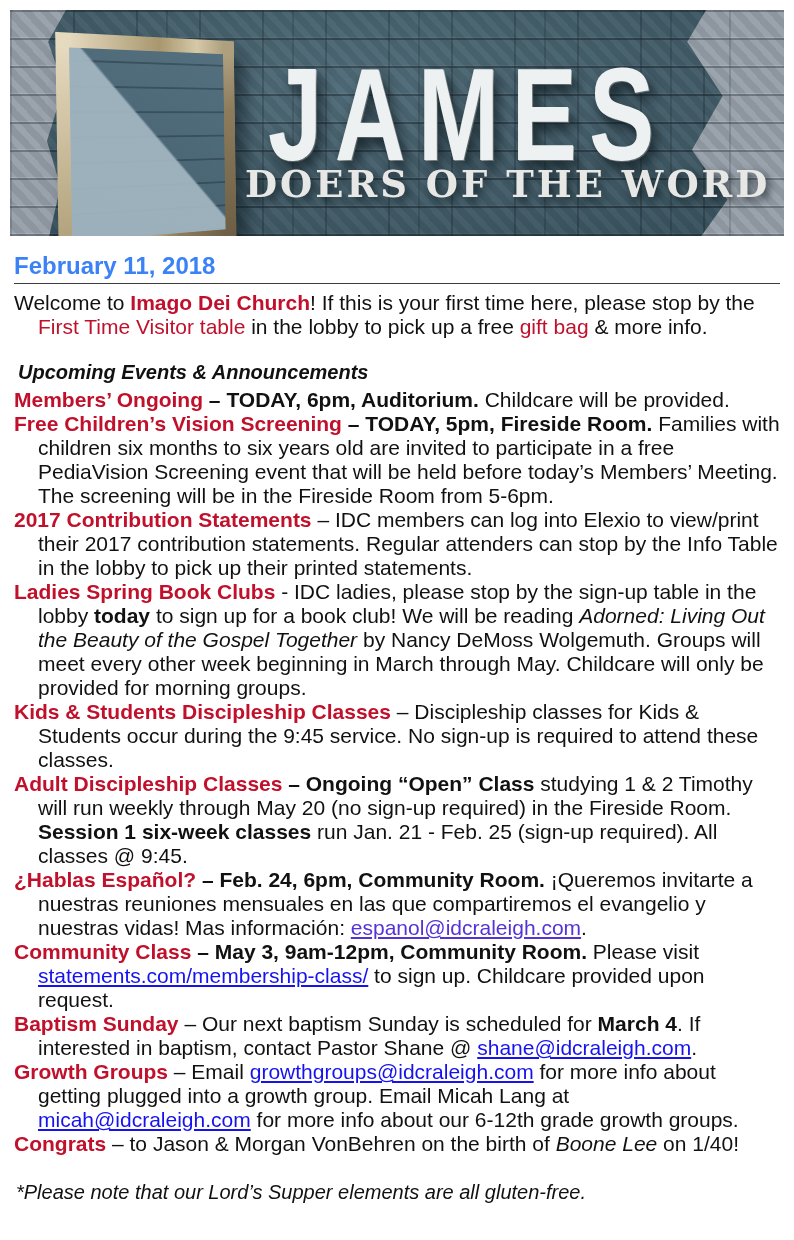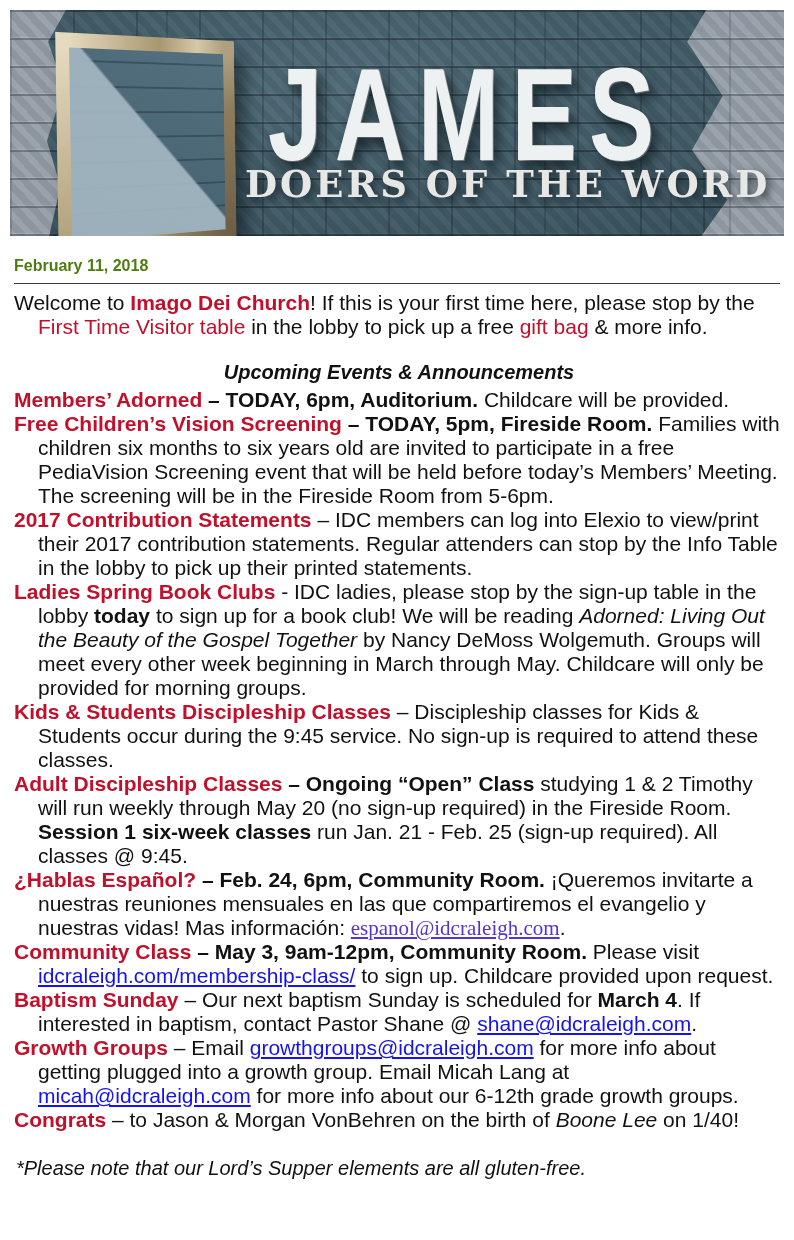--- a/index.html
+++ b/index.html
@@ -78,42 +78,41 @@
     font-family:"DejaVu Serif",serif;font-weight:bold;
     font-size:37px;letter-spacing:3px;color:#e7e8e6;
     text-shadow:3px 4px 8px rgba(5,14,19,.65);
     white-space:nowrap;
   }
 
   
   .content{position:absolute;left:14px;top:236px;width:766px;}
   .date-heading{
     margin:16px 0 0 0;
-    font-size:16px;font-weight:bold;line-height:28px;color:#4d7c0f;
+    font-size:24px;font-weight:bold;line-height:28px;color:#3b82f6;
   }
   .rule{height:1px;background:#3c3c3c;margin:3px 0 0 0;width:766px;}
   p{margin:0;}
   .hang{
     padding-left:24px;text-indent:-24px;
     font-size:21px;line-height:24px;
   }
   .welcome{margin-top:7px;}
   .events-heading{
     margin-top:21px;
     font-size:20px;line-height:25px;font-weight:bold;font-style:italic;
     padding-left:4px;
-    text-align:center;
   }
   .announcements{margin-top:3px;}
   .seg-title{color:var(--red);font-weight:bold;}
   .seg-bold{font-weight:bold;}
   .seg-italic{font-style:italic;}
   .seg-red{color:var(--red);}
   .seg-link{color:var(--link);text-decoration:underline;cursor:pointer;}
-  .seg-vlink{color:var(--vlink);text-decoration:underline;cursor:pointer;font-family:Liberation Serif, serif;}
+  .seg-vlink{color:var(--vlink);text-decoration:underline;cursor:pointer;}
   .footer-note{
     margin-top:24px;
     font-size:20px;line-height:25px;font-style:italic;
     padding-left:2px;
   }
 </style>
 </head>
 <body>
 
 <div class="page">
@@ -131,28 +130,28 @@
 
   <div class="content">
     <h1 class="date-heading">February 11, 2018</h1>
     <div class="rule"></div>
 
     <p class="hang welcome"><span class="seg-text">Welcome to </span><span class="seg-title">Imago Dei Church</span><span class="seg-text">! If this is your first time here, please stop by the </span><span class="seg-red">First Time Visitor table</span><span class="seg-text"> in the lobby to pick up a free </span><span class="seg-red">gift bag</span><span class="seg-text"> &amp; more info.</span></p>
 
     <p class="events-heading">Upcoming Events &amp; Announcements</p>
 
     <div class="announcements">
-        <p class="hang"><span class="seg-title">Members’ Adorned</span><span class="seg-bold"> – TODAY, 6pm, Auditorium.</span><span class="seg-text"> Childcare will be provided.</span></p>
+        <p class="hang"><span class="seg-title">Members’ Ongoing</span><span class="seg-bold"> – TODAY, 6pm, Auditorium.</span><span class="seg-text"> Childcare will be provided.</span></p>
         <p class="hang"><span class="seg-title">Free Children’s Vision Screening</span><span class="seg-bold"> – TODAY, 5pm, Fireside Room.</span><span class="seg-text"> Families with children six months to six years old are invited to participate in a free PediaVision Screening event that will be held before today’s Members’ Meeting. The screening will be in the Fireside Room from 5-6pm.</span></p>
         <p class="hang"><span class="seg-title">2017 Contribution Statements</span><span class="seg-text"> – IDC members can log into Elexio to view/print their 2017 contribution statements. Regular attenders can stop by the Info Table in the lobby to pick up their printed statements.</span></p>
         <p class="hang"><span class="seg-title">Ladies Spring Book Clubs</span><span class="seg-text"> - IDC ladies, please stop by the sign-up table in the lobby </span><span class="seg-bold">today</span><span class="seg-text"> to sign up for a book club! We will be reading </span><span class="seg-italic">Adorned: Living Out the Beauty of the Gospel Together</span><span class="seg-text"> by Nancy DeMoss Wolgemuth. Groups will meet every other week beginning in March through May. Childcare will only be provided for morning groups.</span></p>
         <p class="hang"><span class="seg-title">Kids &amp; Students Discipleship Classes</span><span class="seg-text"> – Discipleship classes for Kids &amp; Students occur during the 9:45 service. No sign-up is required to attend these classes.</span></p>
         <p class="hang"><span class="seg-title">Adult Discipleship Classes</span><span class="seg-bold"> – Ongoing “Open” Class</span><span class="seg-text"> studying 1 &amp; 2 Timothy will run weekly through May 20 (no sign-up required) in the Fireside Room. </span><span class="seg-bold">Session 1 six-week classes</span><span class="seg-text"> run Jan. 21 - Feb. 25 (sign-up required). All classes @ 9:45.</span></p>
         <p class="hang"><span class="seg-title">¿Hablas Español?</span><span class="seg-bold"> – Feb. 24, 6pm, Community Room.</span><span class="seg-text"> ¡Queremos invitarte a nuestras reuniones mensuales en las que compartiremos el evangelio y nuestras vidas! Mas información: </span><span class="seg-vlink">espanol@idcraleigh.com</span><span class="seg-text">.</span></p>
-        <p class="hang"><span class="seg-title">Community Class</span><span class="seg-bold"> – May 3, 9am-12pm, Community Room.</span><span class="seg-text"> Please visit </span><span class="seg-link">idcraleigh.com/membership-class/</span><span class="seg-text"> to sign up. Childcare provided upon request.</span></p>
+        <p class="hang"><span class="seg-title">Community Class</span><span class="seg-bold"> – May 3, 9am-12pm, Community Room.</span><span class="seg-text"> Please visit </span><span class="seg-link">statements.com/membership-class/</span><span class="seg-text"> to sign up. Childcare provided upon request.</span></p>
         <p class="hang"><span class="seg-title">Baptism Sunday</span><span class="seg-text"> – Our next baptism Sunday is scheduled for </span><span class="seg-bold">March 4</span><span class="seg-text">. If interested in baptism, contact Pastor Shane @ </span><span class="seg-link">shane@idcraleigh.com</span><span class="seg-text">.</span></p>
         <p class="hang"><span class="seg-title">Growth Groups</span><span class="seg-text"> – Email </span><span class="seg-link">growthgroups@idcraleigh.com</span><span class="seg-text"> for more info about getting plugged into a growth group. Email Micah Lang at </span><span class="seg-link">micah@idcraleigh.com</span><span class="seg-text"> for more info about our 6-12th grade growth groups.</span></p>
         <p class="hang"><span class="seg-title">Congrats</span><span class="seg-text"> – to Jason &amp; Morgan VonBehren on the birth of </span><span class="seg-italic">Boone Lee</span><span class="seg-text"> on 1/40!</span></p>
       </div>
 
     <p class="footer-note">*Please note that our Lord’s Supper elements are all gluten-free.</p>
   </div>
 
 </div>
 

